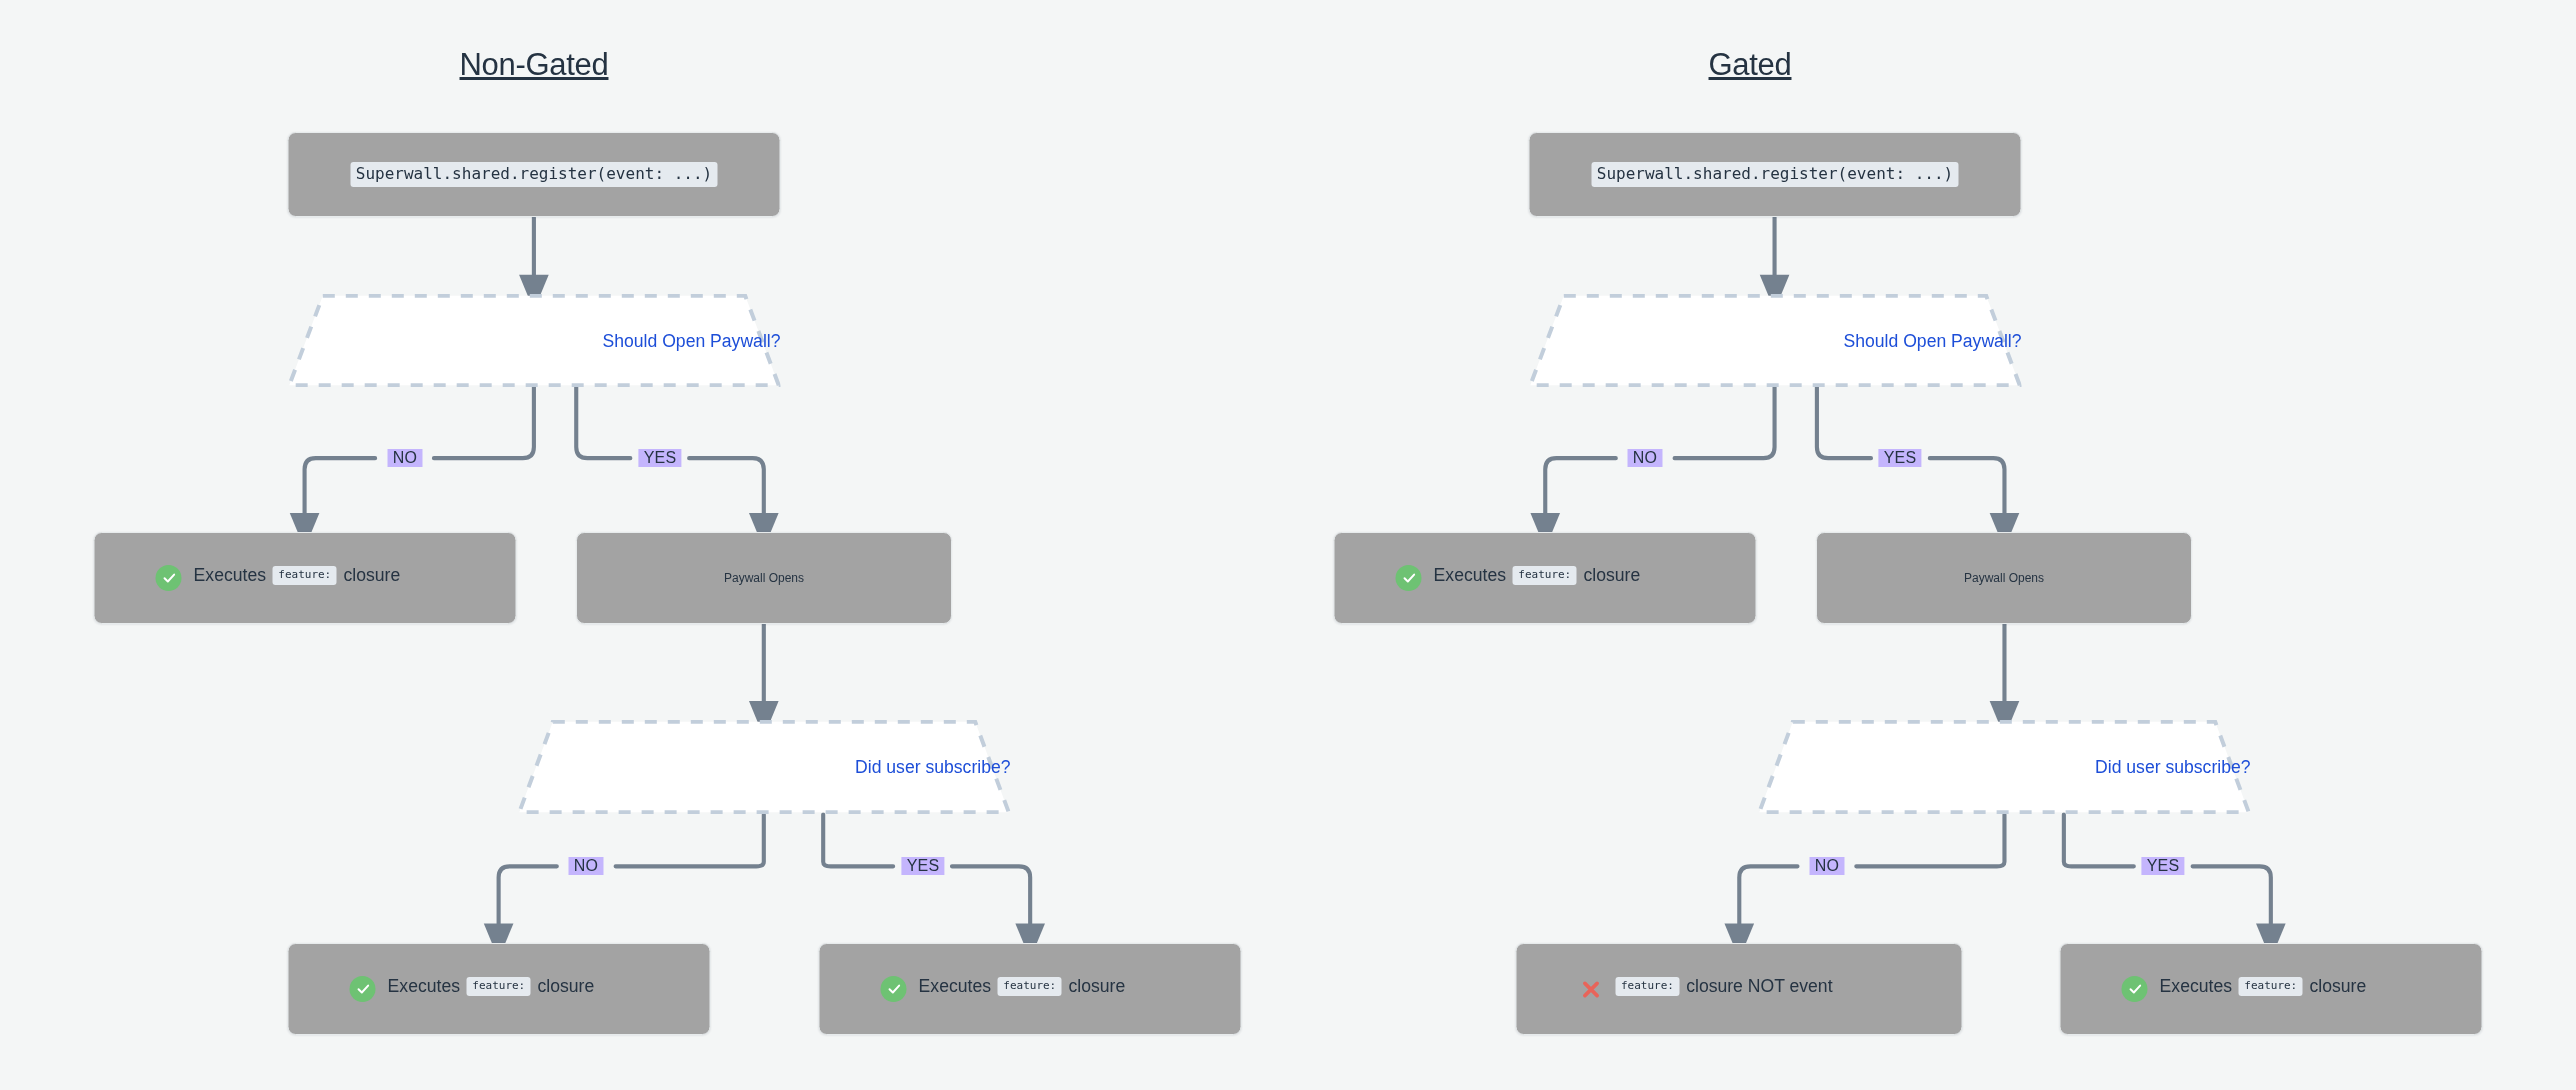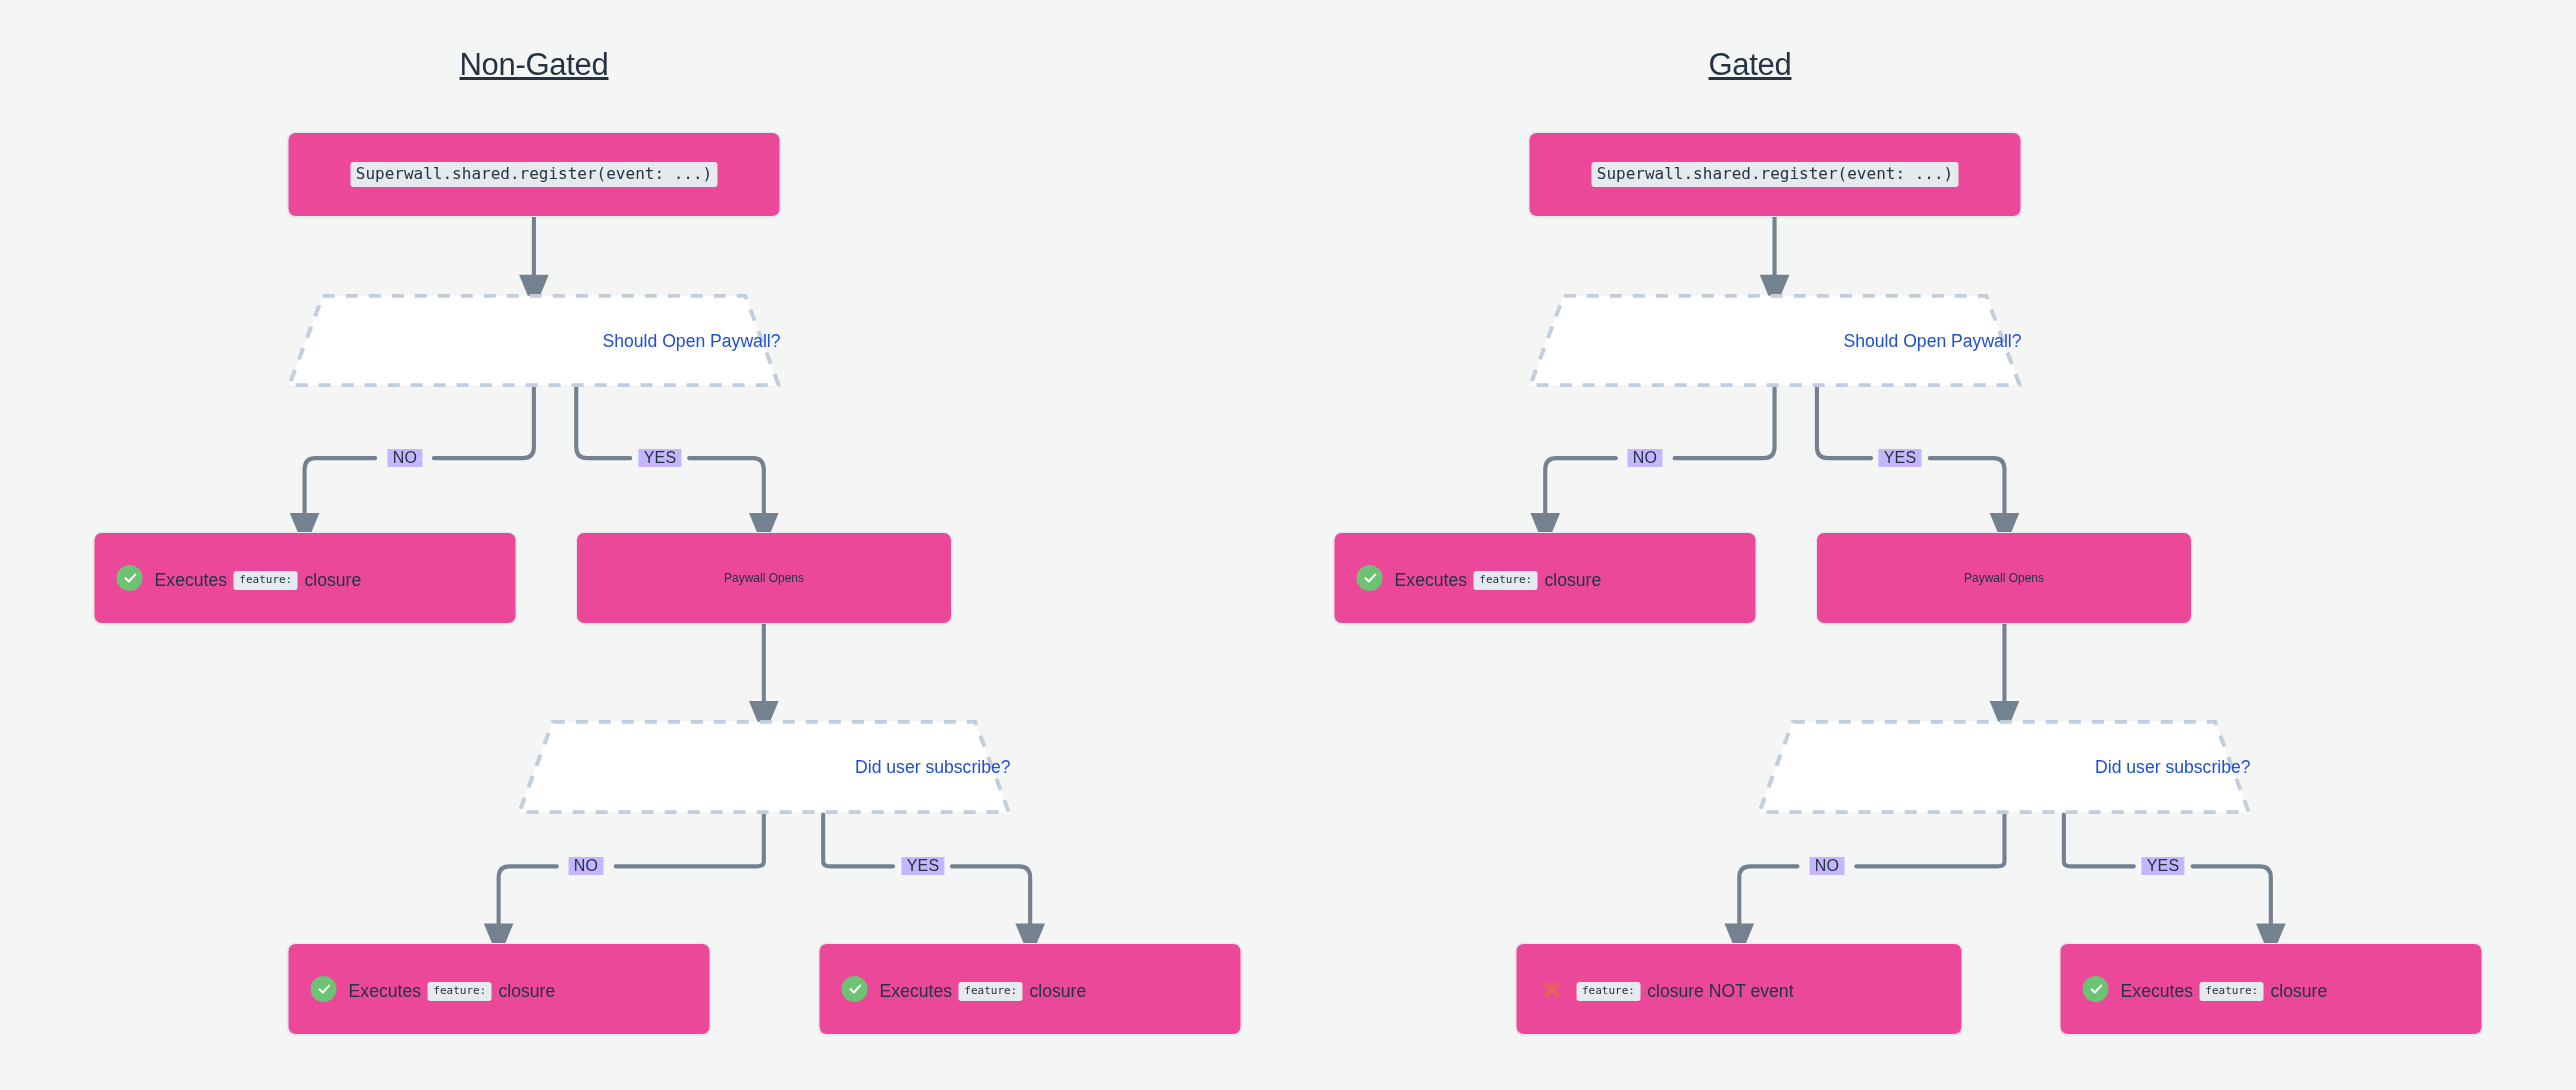--- a/index.html
+++ b/index.html
@@ -46,21 +46,21 @@
   }
 
   
   .node {
     position: absolute;
     z-index: 2;
     box-sizing: border-box;
     display: flex;
     align-items: center;
     justify-content: center;
-    background: #ec4899;
+    background: #a3a3a3;
     border: 0.6px solid #e7ebec;
     border-radius: 8.2px;
     box-shadow: 0 0.6px 1.8px rgba(16,30,54,0.07);
     transform: translateX(-50%);
   }
 
   .node.center-text {
     font-size: 12px;
     color: #253342;
     white-space: nowrap;
@@ -104,23 +104,24 @@
   }
 
   
   .node.result {
     justify-content: flex-start;
     padding-left: 22.3px;
     gap: 0;
   }
   .result-inner {
     display: flex;
-    align-items: flex-end;
+    align-items: flex-start;
     gap: 11.8px;
     white-space: nowrap;
+    margin-left: 39px;
   }
   .result-text {
     display: inline-flex;
     align-items: center;
     gap: 7px;
     font-size: 17.6px;
     color: #253342;
     white-space: nowrap;
   }
   .result-text .plain { white-space: pre; }

